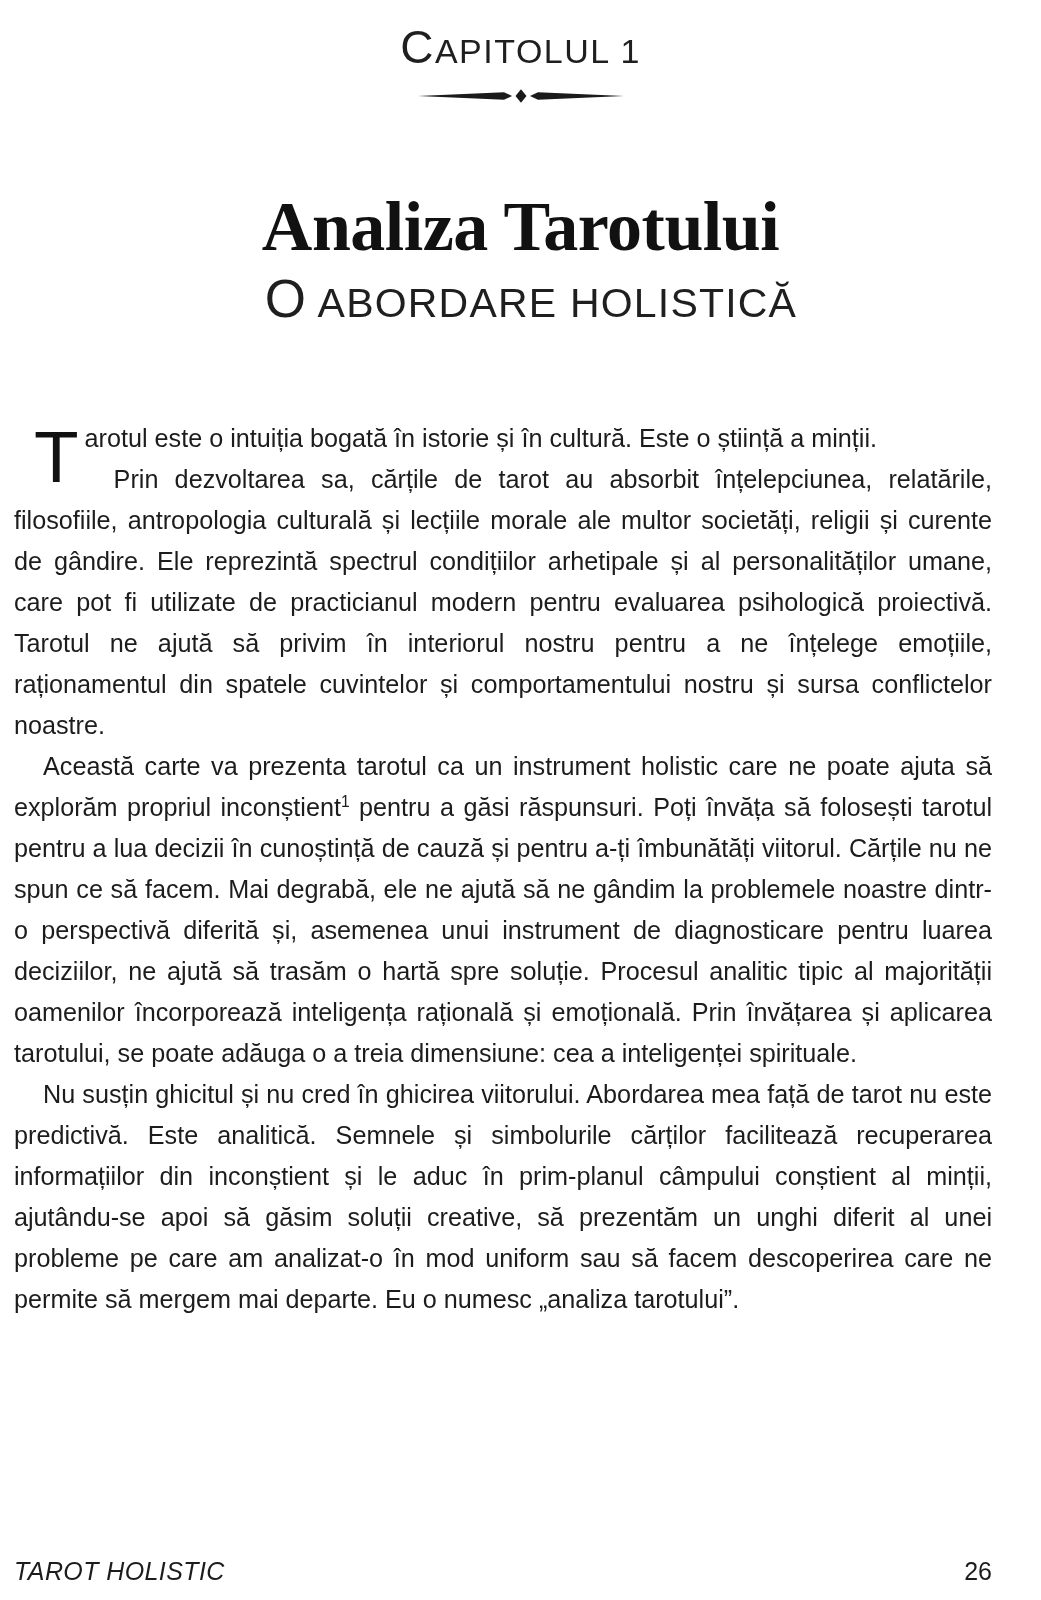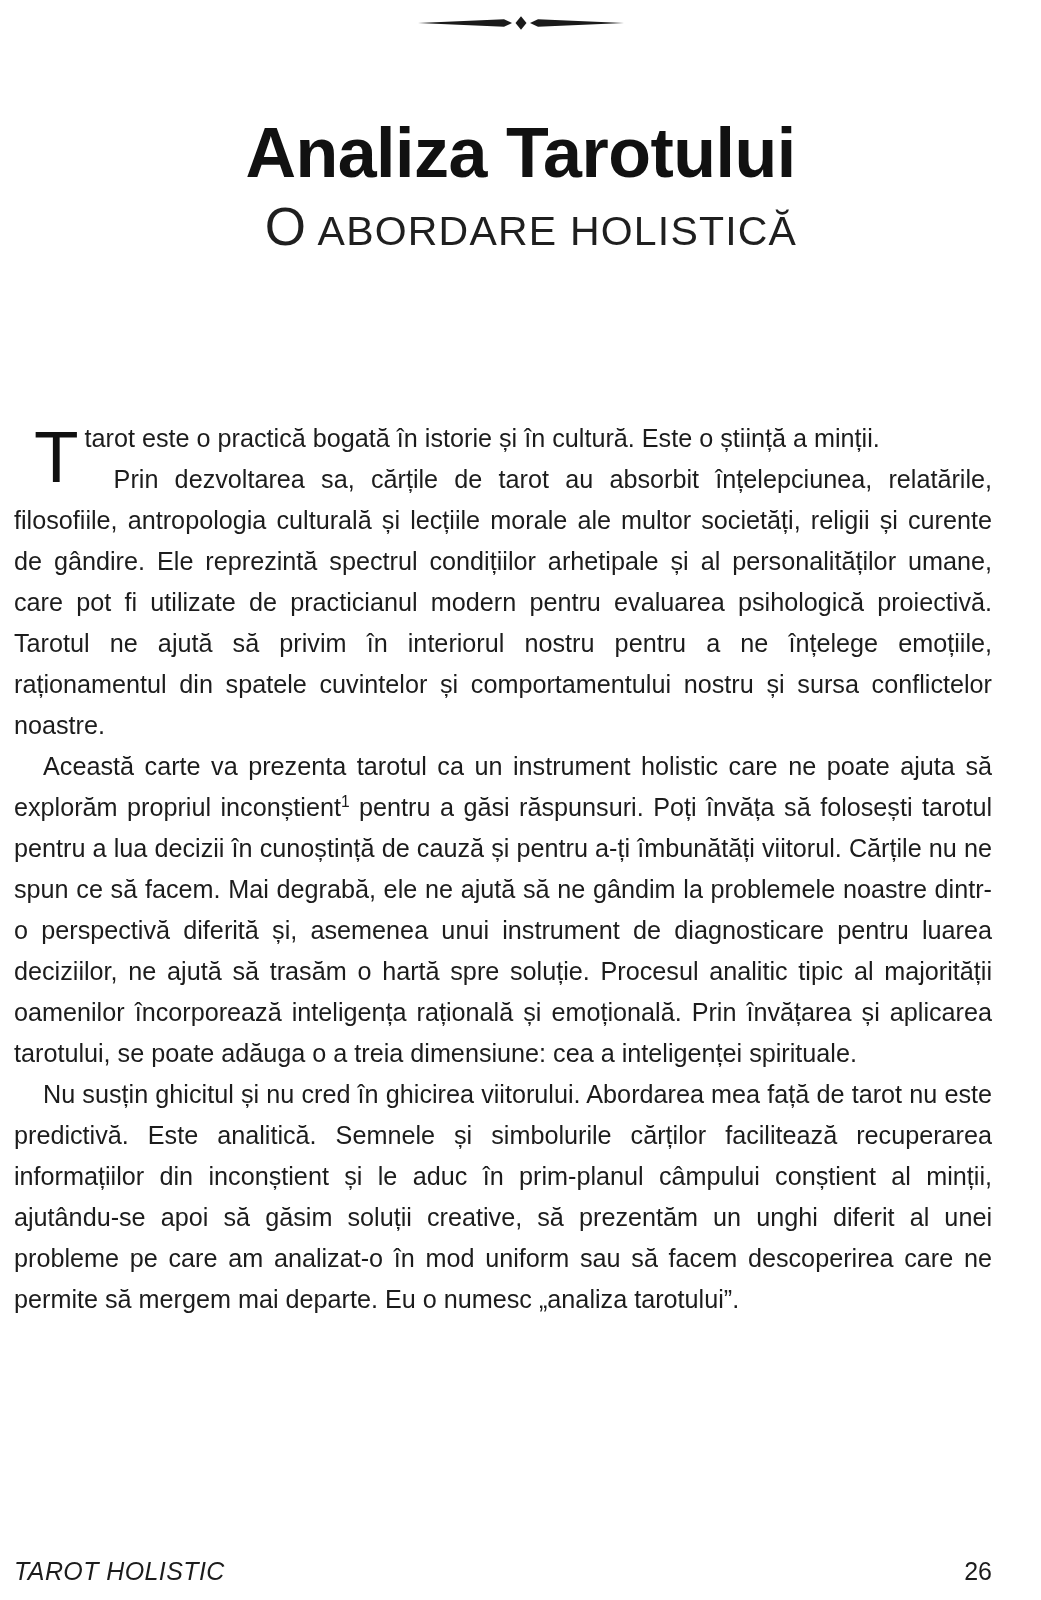--- a/index.html
+++ b/index.html
@@ -42,21 +42,21 @@
     display: flex;
     justify-content: center;
     align-items: center;
     margin-top: 12px;
     height: 22px;
   }
 
   
   .chapter-title {
     text-align: center;
-    font-family: Liberation Sans, sans-serif;
+    font-family: Liberation Serif, serif;
     font-weight: 700;
     font-size: 70px;
     letter-spacing: -0.5px;
     color: #111111;
     margin: 0;
     padding-top: 82px;
     line-height: 1.08;
   }
   .chapter-subtitle {
     text-align: center;
@@ -132,36 +132,37 @@
     font-style: normal;
     font-weight: 400;
     color: #1c1c1c;
   }
 </style>
 </head>
 <body>
 
 <div class="page">
 
+  <div class="chapter-label"><span class="first-letter">C</span><span>APITOLUL 1</span></div>
 
   <div class="ornament-wrap">
     <svg width="210" height="20" viewBox="0 0 210 20" aria-hidden="true">
       <path d="M2 10 L88 6.2 L96 10 L88 13.8 Z" fill="#1a1a1a"></path>
       <path d="M208 10 L122 6.2 L114 10 L122 13.8 Z" fill="#1a1a1a"></path>
       <path d="M105 3.2 L110.5 10 L105 16.8 L99.5 10 Z" fill="#1a1a1a"></path>
     </svg>
   </div>
 
   <h1 class="chapter-title">Analiza Tarotului</h1>
 
   <div class="chapter-subtitle"><span class="first-letter">O</span><span> ABORDARE HOLISTICĂ</span></div>
 
   <div class="body-text">
 
-    <p class="dropcap-para"><span class="dropcap">T</span><span>tarot este o practică bogată în istorie și în cultură. Este o știință a minții.</span></p>
+    <p class="dropcap-para"><span class="dropcap">T</span><span>arotul este o intuiția bogată în istorie și în cultură. Este o știință a minții.</span></p>
 
     <p>Prin dezvoltarea sa, cărțile de tarot au absorbit înțelepciunea, relatările, filosofiile, antropologia culturală și lecțiile morale ale multor societăți, religii și curente de gândire. Ele reprezintă spectrul condițiilor arhetipale și al personalităților umane, care pot fi utilizate de practicianul modern pentru evaluarea psihologică proiectivă. Tarotul ne ajută să privim în interiorul nostru pentru a ne înțelege emoțiile, raționamentul din spatele cuvintelor și comportamentului nostru și sursa conflictelor noastre.</p>
 
     <p><span>Această carte va prezenta tarotul ca un instrument holistic care ne poate ajuta să explorăm propriul inconștient</span><sup class="footnote-ref">1</sup><span> pentru a găsi răspunsuri. Poți învăța să folosești tarotul pentru a lua decizii în cunoștință de cauză și pentru a-ți îmbunătăți viitorul. Cărțile nu ne spun ce să facem. Mai degrabă, ele ne ajută să ne gândim la problemele noastre dintr-o perspectivă diferită și, asemenea unui instrument de diagnosticare pentru luarea deciziilor, ne ajută să trasăm o hartă spre soluție. Procesul analitic tipic al majorității oamenilor încorporează inteligența rațională și emoțională. Prin învățarea și aplicarea tarotului, se poate adăuga o a treia dimensiune: cea a inteligenței spirituale.</span></p>
 
     <p>Nu susțin ghicitul și nu cred în ghicirea viitorului. Abordarea mea față de tarot nu este predictivă. Este analitică. Semnele și simbolurile cărților facilitează recuperarea informațiilor din inconștient și le aduc în prim-planul câmpului conștient al minții, ajutându-se apoi să găsim soluții creative, să prezentăm un unghi diferit al unei probleme pe care am analizat-o în mod uniform sau să facem descoperirea care ne permite să mergem mai departe. Eu o numesc „analiza tarotului”.</p>
 
 
   </div>
 

